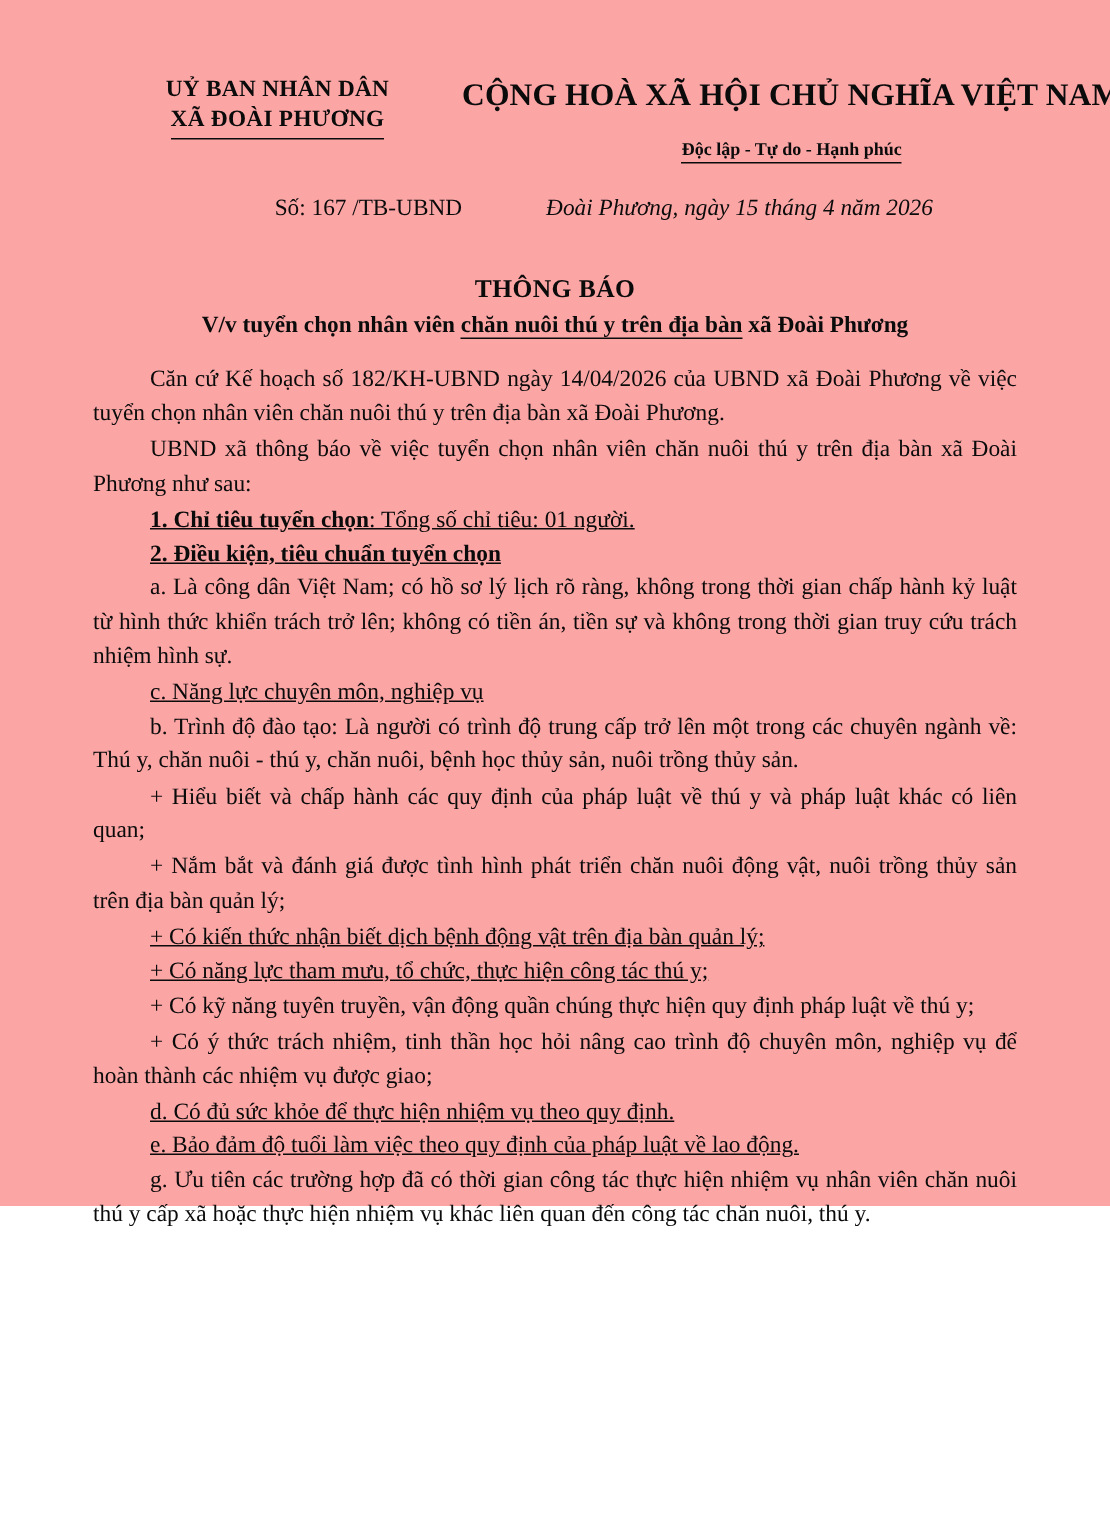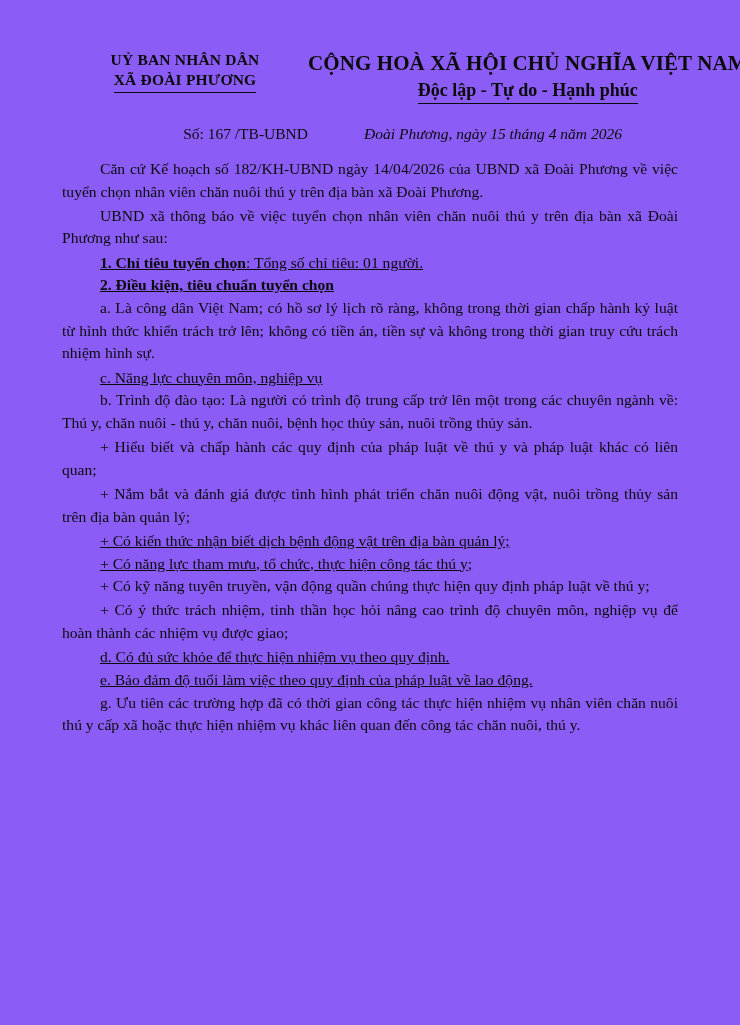--- a/index.html
+++ b/index.html
@@ -13,22 +13,22 @@
     height: 1025px;
     overflow: hidden;
     font-family: "Liberation Serif", "DejaVu Serif", serif;
     color: #0b0b0b;
     -webkit-font-smoothing: antialiased;
   }
 
   .page {
     position: relative;
     width: 740px;
-    height: 1025px;
-    background: #8b5cf6;
+    height: 804px;
+    background: #fca5a5;
     box-sizing: border-box;
     padding: 44px 62px 0 62px;
   }
 
   
   .masthead {
     display: flex;
     align-items: flex-start;
     justify-content: flex-start;
     margin-top: 6px;
@@ -57,26 +57,26 @@
   }
   .nation-line1 {
     font-size: 21px;
     font-weight: bold;
     letter-spacing: .1px;
     line-height: 1.32;
     white-space: nowrap;
   }
   .nation-line2 {
     display: inline-block;
-    font-size: 18px;
+    font-size: 12px;
     font-weight: bold;
     line-height: 1.34;
     border-bottom: 1.4px solid #0b0b0b;
     padding-bottom: 1px;
-    margin-top: 0;
+    margin-top: 13px;
     white-space: nowrap;
   }
 
   .subhead {
     display: flex;
     align-items: flex-start;
     margin-top: 21px;
   }
   .subhead-left {
     width: 246px;
@@ -145,20 +145,24 @@
       <div class="nation-line1">CỘNG HOÀ XÃ HỘI CHỦ NGHĨA VIỆT NAM</div>
       <div><span class="nation-line2">Độc lập - Tự do - Hạnh phúc</span></div>
     </div>
   </div>
 
   <div class="subhead">
     <div class="subhead-left">Số: 167 /TB-UBND</div>
     <div class="subhead-right">Đoài Phương, ngày 15 tháng 4  năm 2026</div>
   </div>
 
+  <div class="title-block">
+    <div class="doc-title">THÔNG BÁO</div>
+    <div class="doc-subtitle"><span>V/v tuyển chọn nhân viên </span><span class="ul-part">chăn nuôi thú y trên địa bàn</span><span> xã Đoài Phương</span></div>
+  </div>
 
   <div class="body-block">
 
     <p class="para">Căn cứ Kế hoạch số 182/KH-UBND ngày 14/04/2026 của UBND xã Đoài Phương về việc tuyển chọn nhân viên chăn nuôi thú y trên địa bàn xã Đoài Phương.</p>
     <p class="para">UBND xã thông báo về việc tuyển chọn nhân viên chăn nuôi thú y trên địa bàn xã Đoài Phương như sau:</p>
 
     <p class="para tight"><b>1. Chỉ tiêu tuyển chọn</b><span>: Tổng số chỉ tiêu: 01 người.</span></p>
 
     <p class="para tight"><b>2. Điều kiện, tiêu chuẩn tuyển chọn</b></p>
 

